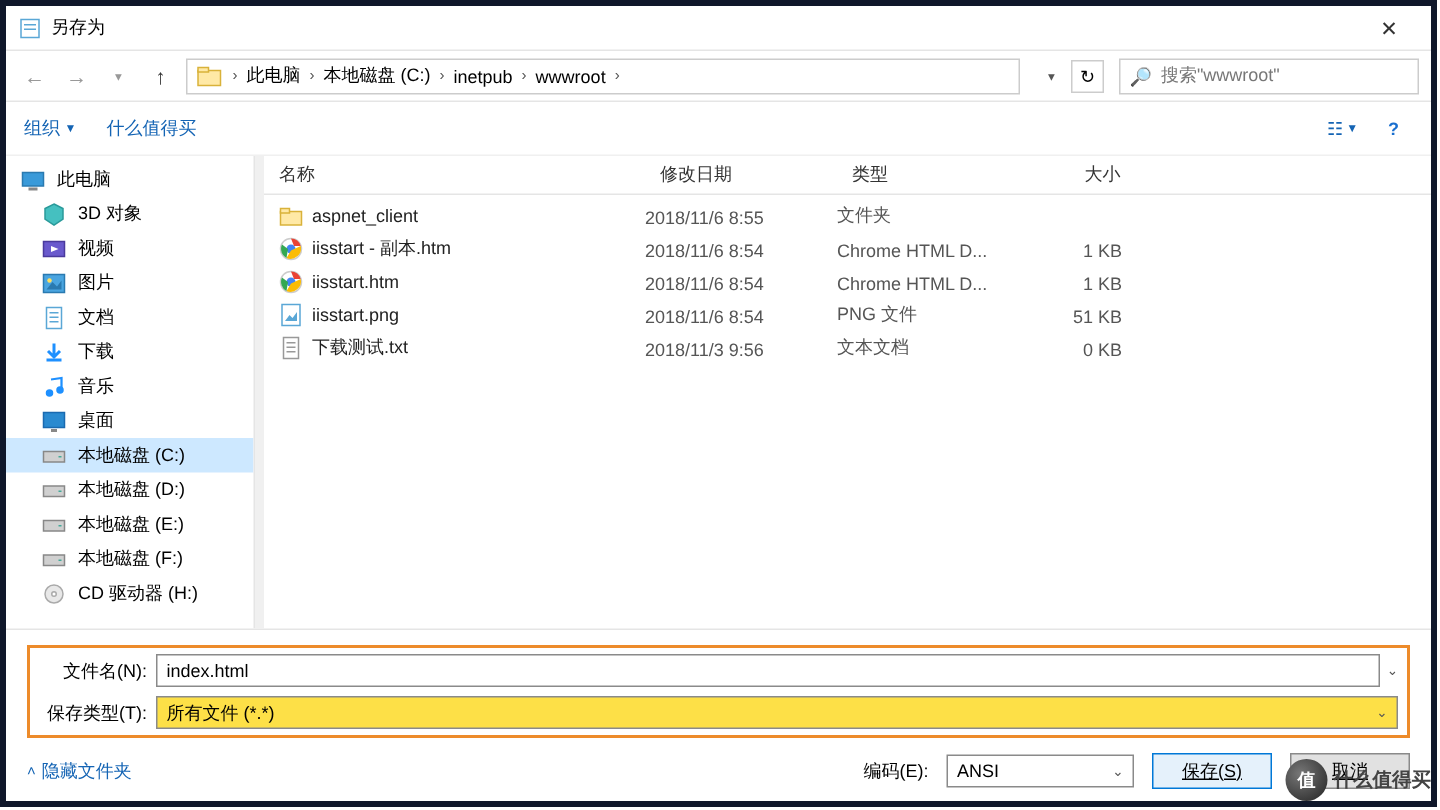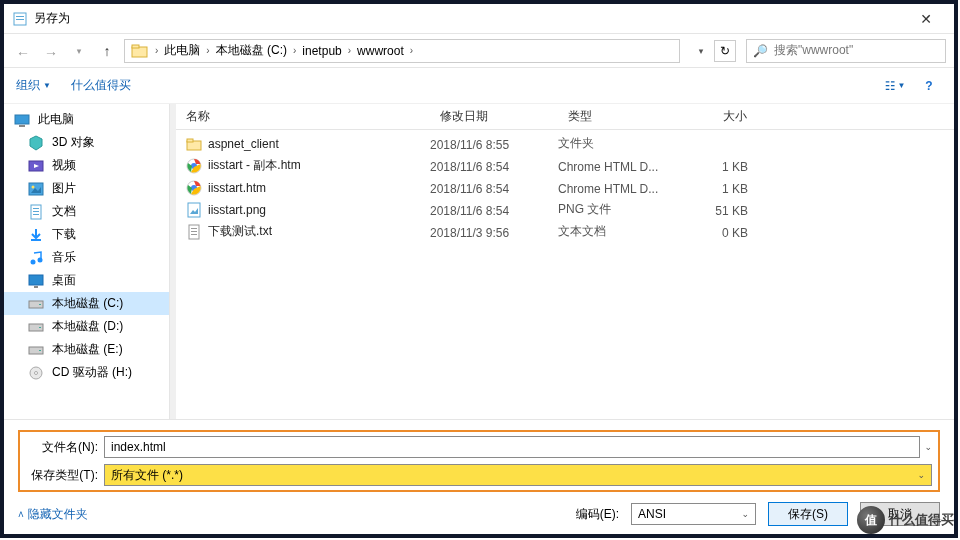--- a/index.html
+++ b/index.html
@@ -50,21 +50,21 @@
 .highlight-box { border: 2px solid #ed8b2a; padding: 4px 6px; margin-bottom: 10px; }
 .field-row { display: flex; align-items: center; margin-bottom: 6px; }
 .field-label { width: 78px; text-align: right; font-size: 12px; padding-right: 6px; }
 .field-input { flex: 1; height: 22px; border: 1px solid #8a8a8a; font-size: 12px; padding: 0 6px; background: #fff; }
 .field-combo { flex: 1; height: 22px; border: 1px solid #8a8a8a; font-size: 12px; padding: 0 6px; background: #fde047; display: flex; align-items: center; justify-content: space-between; }
 .btn-row { display: flex; align-items: center; gap: 12px; }
 .hide-link { font-size: 12px; color: #1464b4; cursor: pointer; display: flex; align-items: center; gap: 4px; }
 .spacer { flex: 1; }
 .enc-label { font-size: 12px; }
 .enc-combo { width: 125px; height: 22px; border: 1px solid #8a8a8a; background: #fff; font-size: 12px; display: flex; align-items: center; padding: 0 6px; justify-content: space-between; }
-.btn { width: 80px; height: 24px; border: 1px solid #8a8a8a; background: #e1e1e1; font-size: 12px; cursor: pointer; }
+.btn { width: 80px; height: 24px; border: 1px solid #8a8a8a; background: #e1e1e1; font-size: 12px; cursor: pointer; text-decoration: underline; }
 .btn.primary { border: 1px solid #0078d7; background: #e5f1fb; }
 .watermark { position: absolute; right: 6px; bottom: 6px; display: flex; align-items: center; gap: 4px; font-size: 13px; color: #444; font-weight: bold; z-index: 100; }
 .watermark .circle { width: 28px; height: 28px; border-radius: 50%; background: radial-gradient(circle at 35% 35%, #777, #222); display: flex; align-items: center; justify-content: center; color: #fff; font-size: 12px; }
 .caret-down { font-size: 9px; color: #555; }
 
 svg { display: block; }
 </style>
 </head>
 <body>
 
@@ -226,20 +226,29 @@
             <svg width="16" height="16">
               <rect x="1" y="5" width="14" height="7" fill="#d0d0d0" stroke="#888"></rect>
               <rect x="11" y="8" width="2" height="1" fill="#4a9"></rect>
             </svg>
           </span>
           <span>本地磁盘 (E:)</span>
         </div>
         <div class="side-item">
           <span class="side-ic">
             <svg width="16" height="16">
+              <rect x="1" y="5" width="14" height="7" fill="#d0d0d0" stroke="#888"></rect>
+              <rect x="11" y="8" width="2" height="1" fill="#4a9"></rect>
+            </svg>
+          </span>
+          <span>本地磁盘 (F:)</span>
+        </div>
+        <div class="side-item">
+          <span class="side-ic">
+            <svg width="16" height="16">
               <circle cx="8" cy="8" r="6" fill="#e8e8e8" stroke="#aaa"></circle>
               <circle cx="8" cy="8" r="1.5" fill="#fff" stroke="#aaa"></circle>
             </svg>
           </span>
           <span>CD 驱动器 (H:)</span>
         </div>
       </div>
     <div class="side-resizer"></div>
     <div class="filepane">
       <div class="fileheader">

